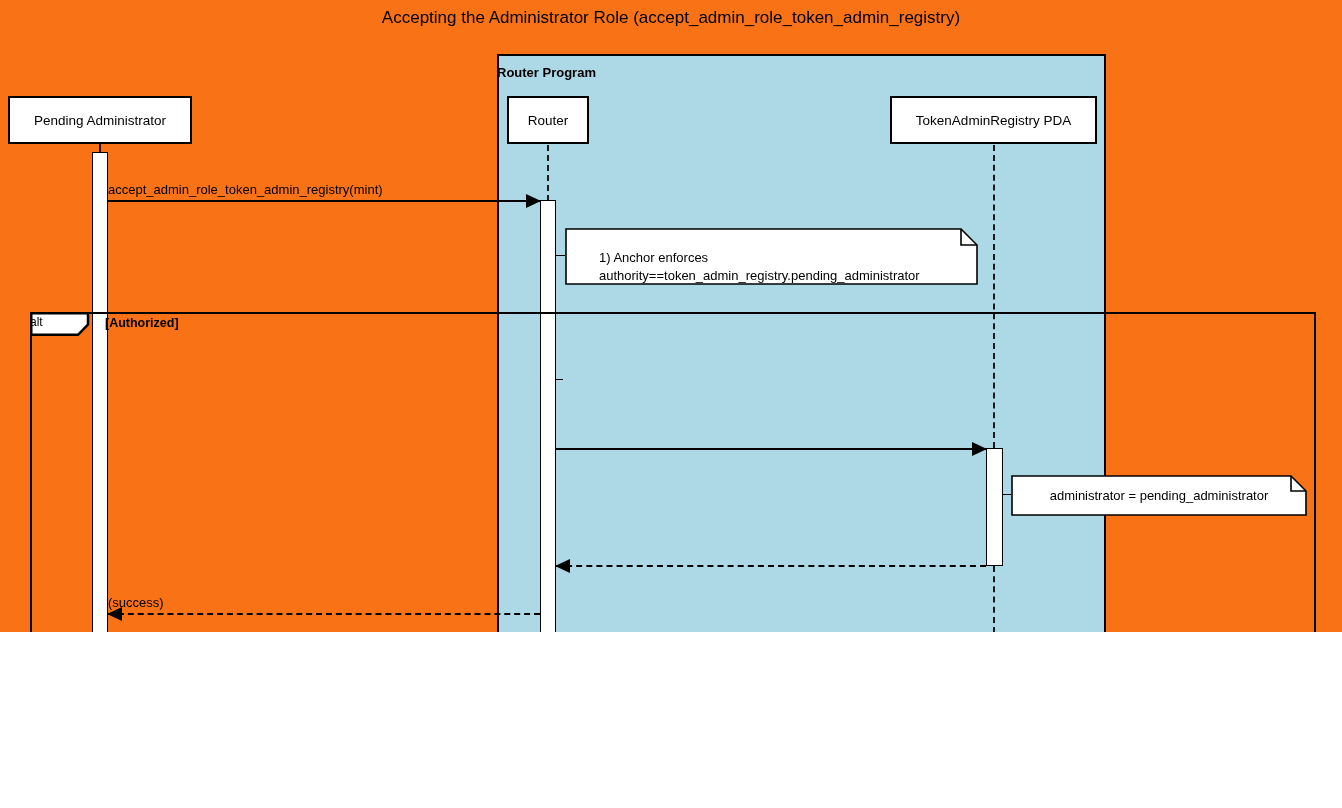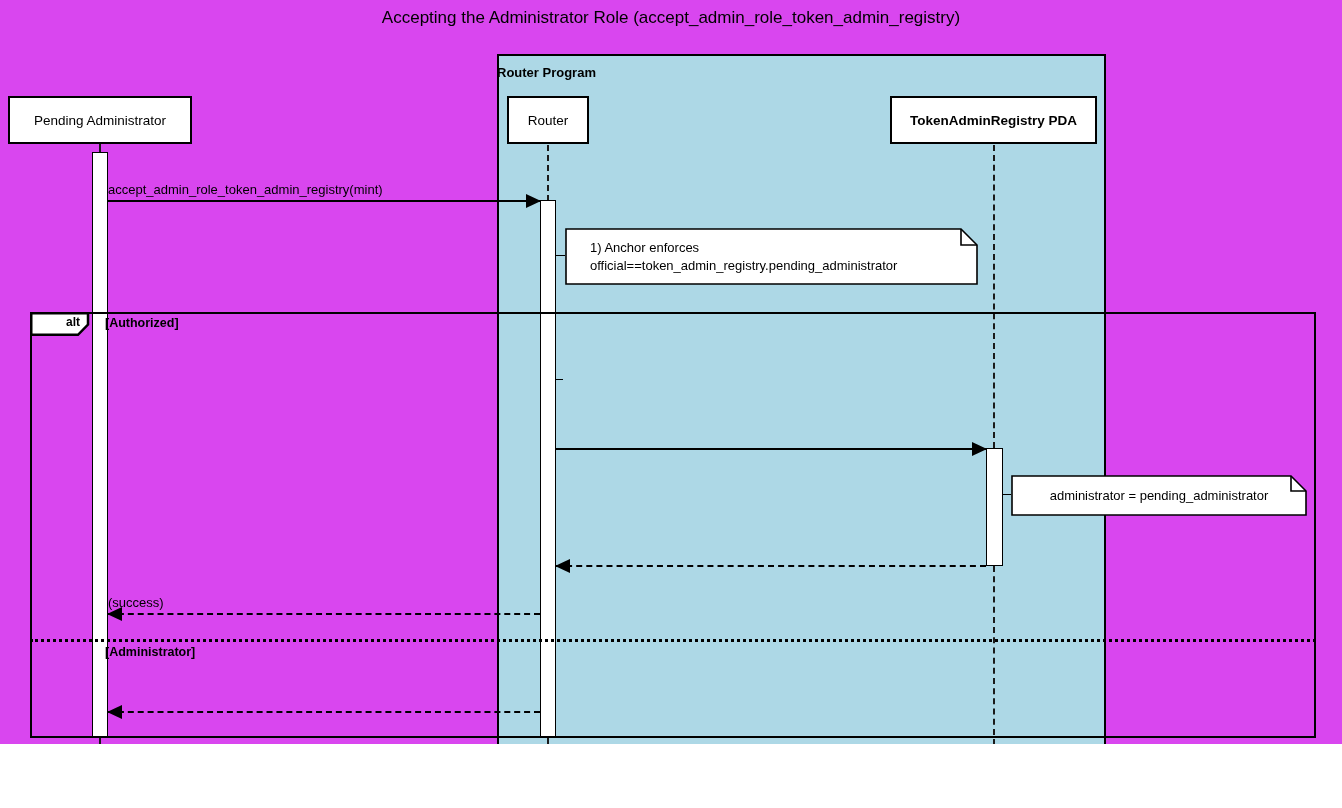--- a/index.html
+++ b/index.html
@@ -1,47 +1,47 @@
 <!DOCTYPE html>
 <html><head>
 <meta charset="utf-8">
 <style>
   html,body{margin:0;padding:0;background:#fff;}
   body{font-family:"Liberation Sans",sans-serif;color:#000;}
-  #canvas{position:relative;width:1342px;height:744px;background:#d946ef;overflow:hidden;}
+  #canvas{position:relative;width:1342px;height:632px;background:#f97316;overflow:hidden;}
 
   .abs{position:absolute;box-sizing:border-box;}
 
   .diagram-title{top:8px;left:0;width:1342px;text-align:center;font-size:17px;}
 
   .program-frame{left:497px;top:54px;width:609px;height:744px;background:#ADD8E6;border:2px solid #000;z-index:0;}
   .program-frame-label{left:497px;top:65px;width:609px;text-align:left;font-weight:bold;font-size:13px;z-index:1;}
 
   .participant{background:#fff;border:2.5px solid #000;display:flex;align-items:center;justify-content:center;font-size:13.5px;z-index:3;}
   .p-pending{left:8px;top:96px;width:184px;height:48px;}
   .p-router{left:507px;top:96px;width:82px;height:48px;}
-  .p-registry{left:890px;top:96px;width:207px;height:48px;font-weight:bold;}
+  .p-registry{left:890px;top:96px;width:207px;height:48px;}
 
   .lifeline{width:0;border-left:2px dashed #1a1a1a;z-index:1;}
   .lifeline.solid{border-left-style:solid;}
   .ll-pa-stub{left:99px;top:144px;height:9px;}
   .ll-pa-tail{left:99px;top:738px;height:57px;}
   .ll-router-top{left:547px;top:145px;height:56px;}
   .ll-router-tail{left:547px;top:738px;height:58px;}
   .ll-registry-top{left:993px;top:145px;height:303px;}
   .ll-registry-tail{left:993px;top:566px;height:230px;}
 
   .activation{background:#fff;border:1.5px solid #000;z-index:3;}
   .act-pa{left:92px;top:152px;width:16px;height:585px;}
   .act-router{left:540px;top:200px;width:16px;height:537px;}
   .act-registry{left:986px;top:448px;width:17px;height:118px;}
 
   .alt-frame{left:30px;top:312px;width:1286px;height:426px;border:2.5px solid #000;background:transparent;z-index:4;}
   .alt-badge{left:30px;top:312px;width:60px;height:24px;z-index:5;}
-  .alt-badge-label{left:30px;top:315px;width:50px;text-align:right;font-weight:bold;font-size:12px;z-index:6;}
+  .alt-badge-label{left:30px;top:315px;width:50px;text-align:left;font-weight:normal;font-size:12px;z-index:6;}
   .guard{font-weight:bold;font-size:12.5px;z-index:5;text-align:center;}
   .guard-authorized{left:105px;top:316px;}
   .guard-unauthorized{left:105px;top:645px;}
   .alt-divider{left:30px;top:639px;width:1286px;height:0;border-top:3px dotted #000;z-index:4;}
 
   .arrow{height:0;border-top:2px solid #000;z-index:5;}
   .arrow.dashed{border-top-style:dashed;}
   .arr-call{left:108px;top:200px;width:432px;}
   .arr-update{left:556px;top:448px;width:430px;}
   .arr-return{left:556px;top:565px;width:430px;}
@@ -53,21 +53,21 @@
   .msg-label{font-size:13px;z-index:5;white-space:nowrap;}
   .lbl-call{left:108px;top:182px;width:432px;}
   .lbl-success{left:108px;top:595px;width:432px;}
   .lbl-error{left:130px;top:693px;width:432px;}
 
   .note{z-index:6;}
   .note svg{position:absolute;left:0;top:0;}
   .note-text{position:absolute;left:0;top:0;width:100%;height:100%;display:flex;flex-direction:column;justify-content:center;font-size:13px;line-height:18px;}
   .note-text.center{align-items:center;}
   .note1{left:565px;top:228px;width:413px;height:57px;}
-  .note1 .note-text{padding-left:25px;width:calc(100% - 25px);}
+  .note1 .note-text{padding-left:34px;width:calc(100% - 25px);justify-content:flex-end;}
   .note2{left:563px;top:361px;width:317px;height:38px;}
   .note3{left:1011px;top:475px;width:296px;height:41px;}
 
   .note-connector{height:0;border-top:1.5px solid #000;z-index:4;}
   .nc1{left:555px;top:255px;width:10px;}
   .nc2{left:555px;top:379px;width:8px;}
   .nc3{left:1002px;top:494px;width:9px;}
 </style>
 </head>
 <body>
@@ -117,21 +117,21 @@
   </div>
 
   <div class="abs note-connector nc1"></div>
   <div class="abs note note1">
     <svg width="413" height="57" viewBox="0 0 413 57">
       <path d="M1,1 L396,1 L412,17 L412,56 L1,56 Z" fill="#ffffff" stroke="#000" stroke-width="1.6"></path>
       <path d="M396,1 L396,17 L412,17" fill="none" stroke="#000" stroke-width="1.6"></path>
     </svg>
     <div class="note-text">
       <span>1) Anchor enforces</span>
-      <span>official==token_admin_registry.pending_administrator</span>
+      <span>authority==token_admin_registry.pending_administrator</span>
     </div>
   </div>
 
   <div class="abs note-connector nc2"></div>
 
   <div class="abs arrow arr-update">
     <span class="head-right"></span>
   </div>
 
   <div class="abs note-connector nc3"></div>

